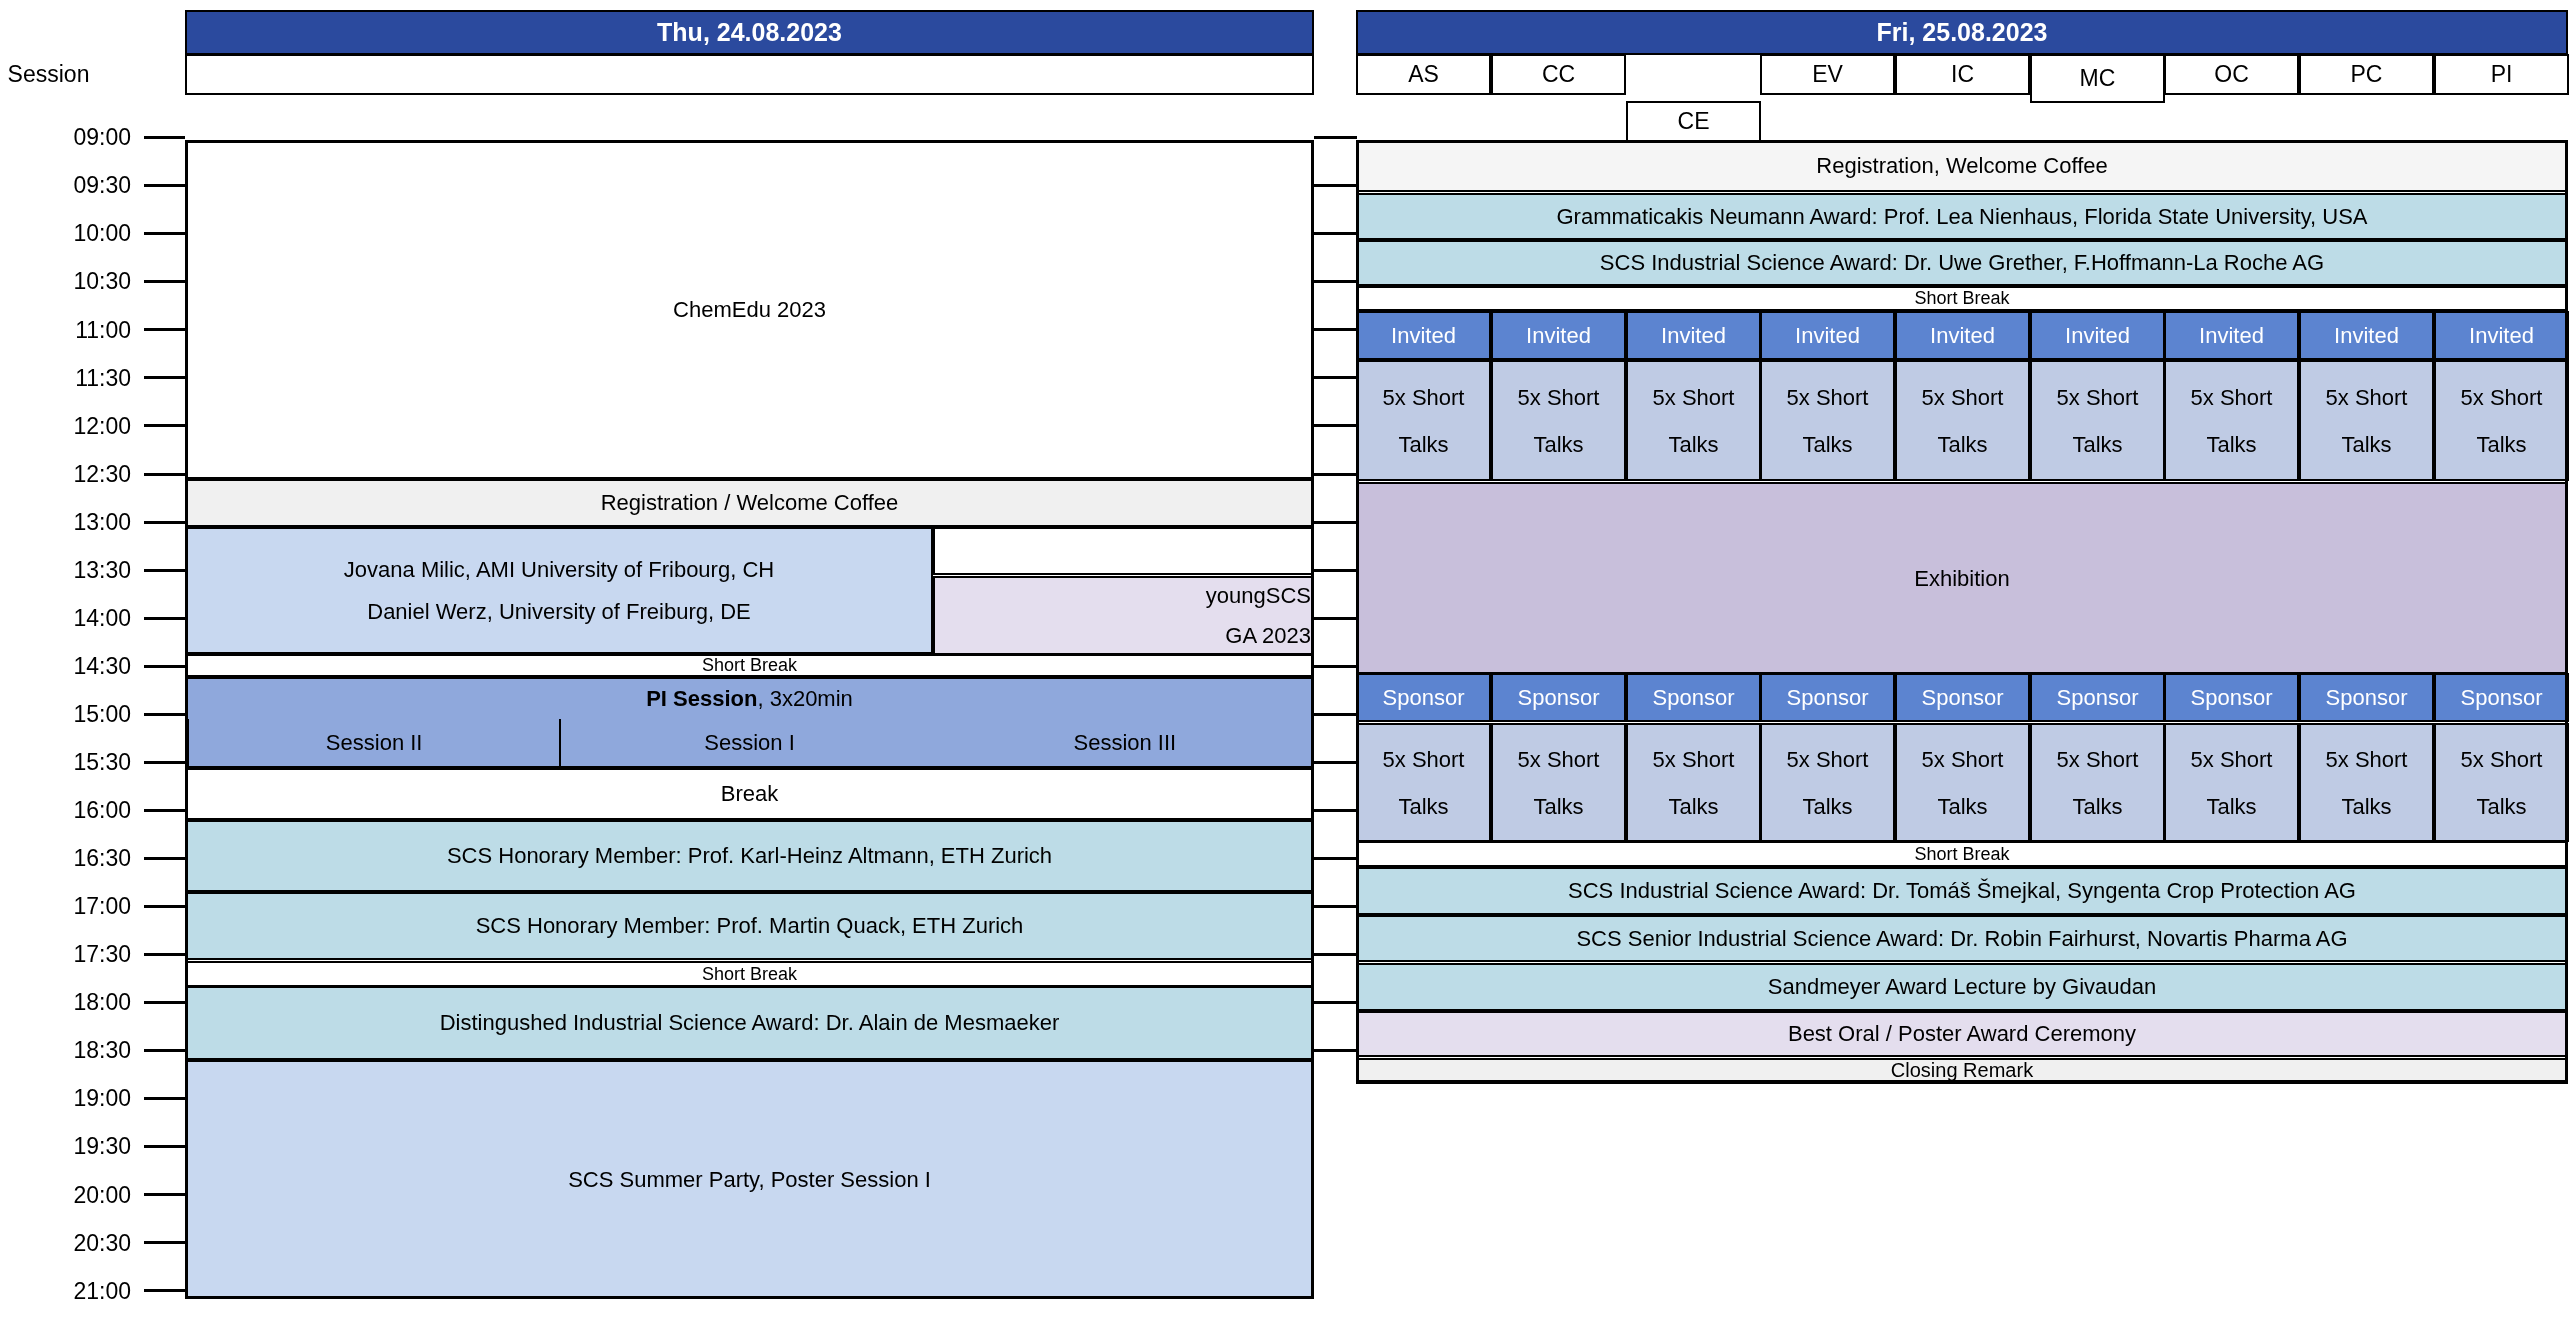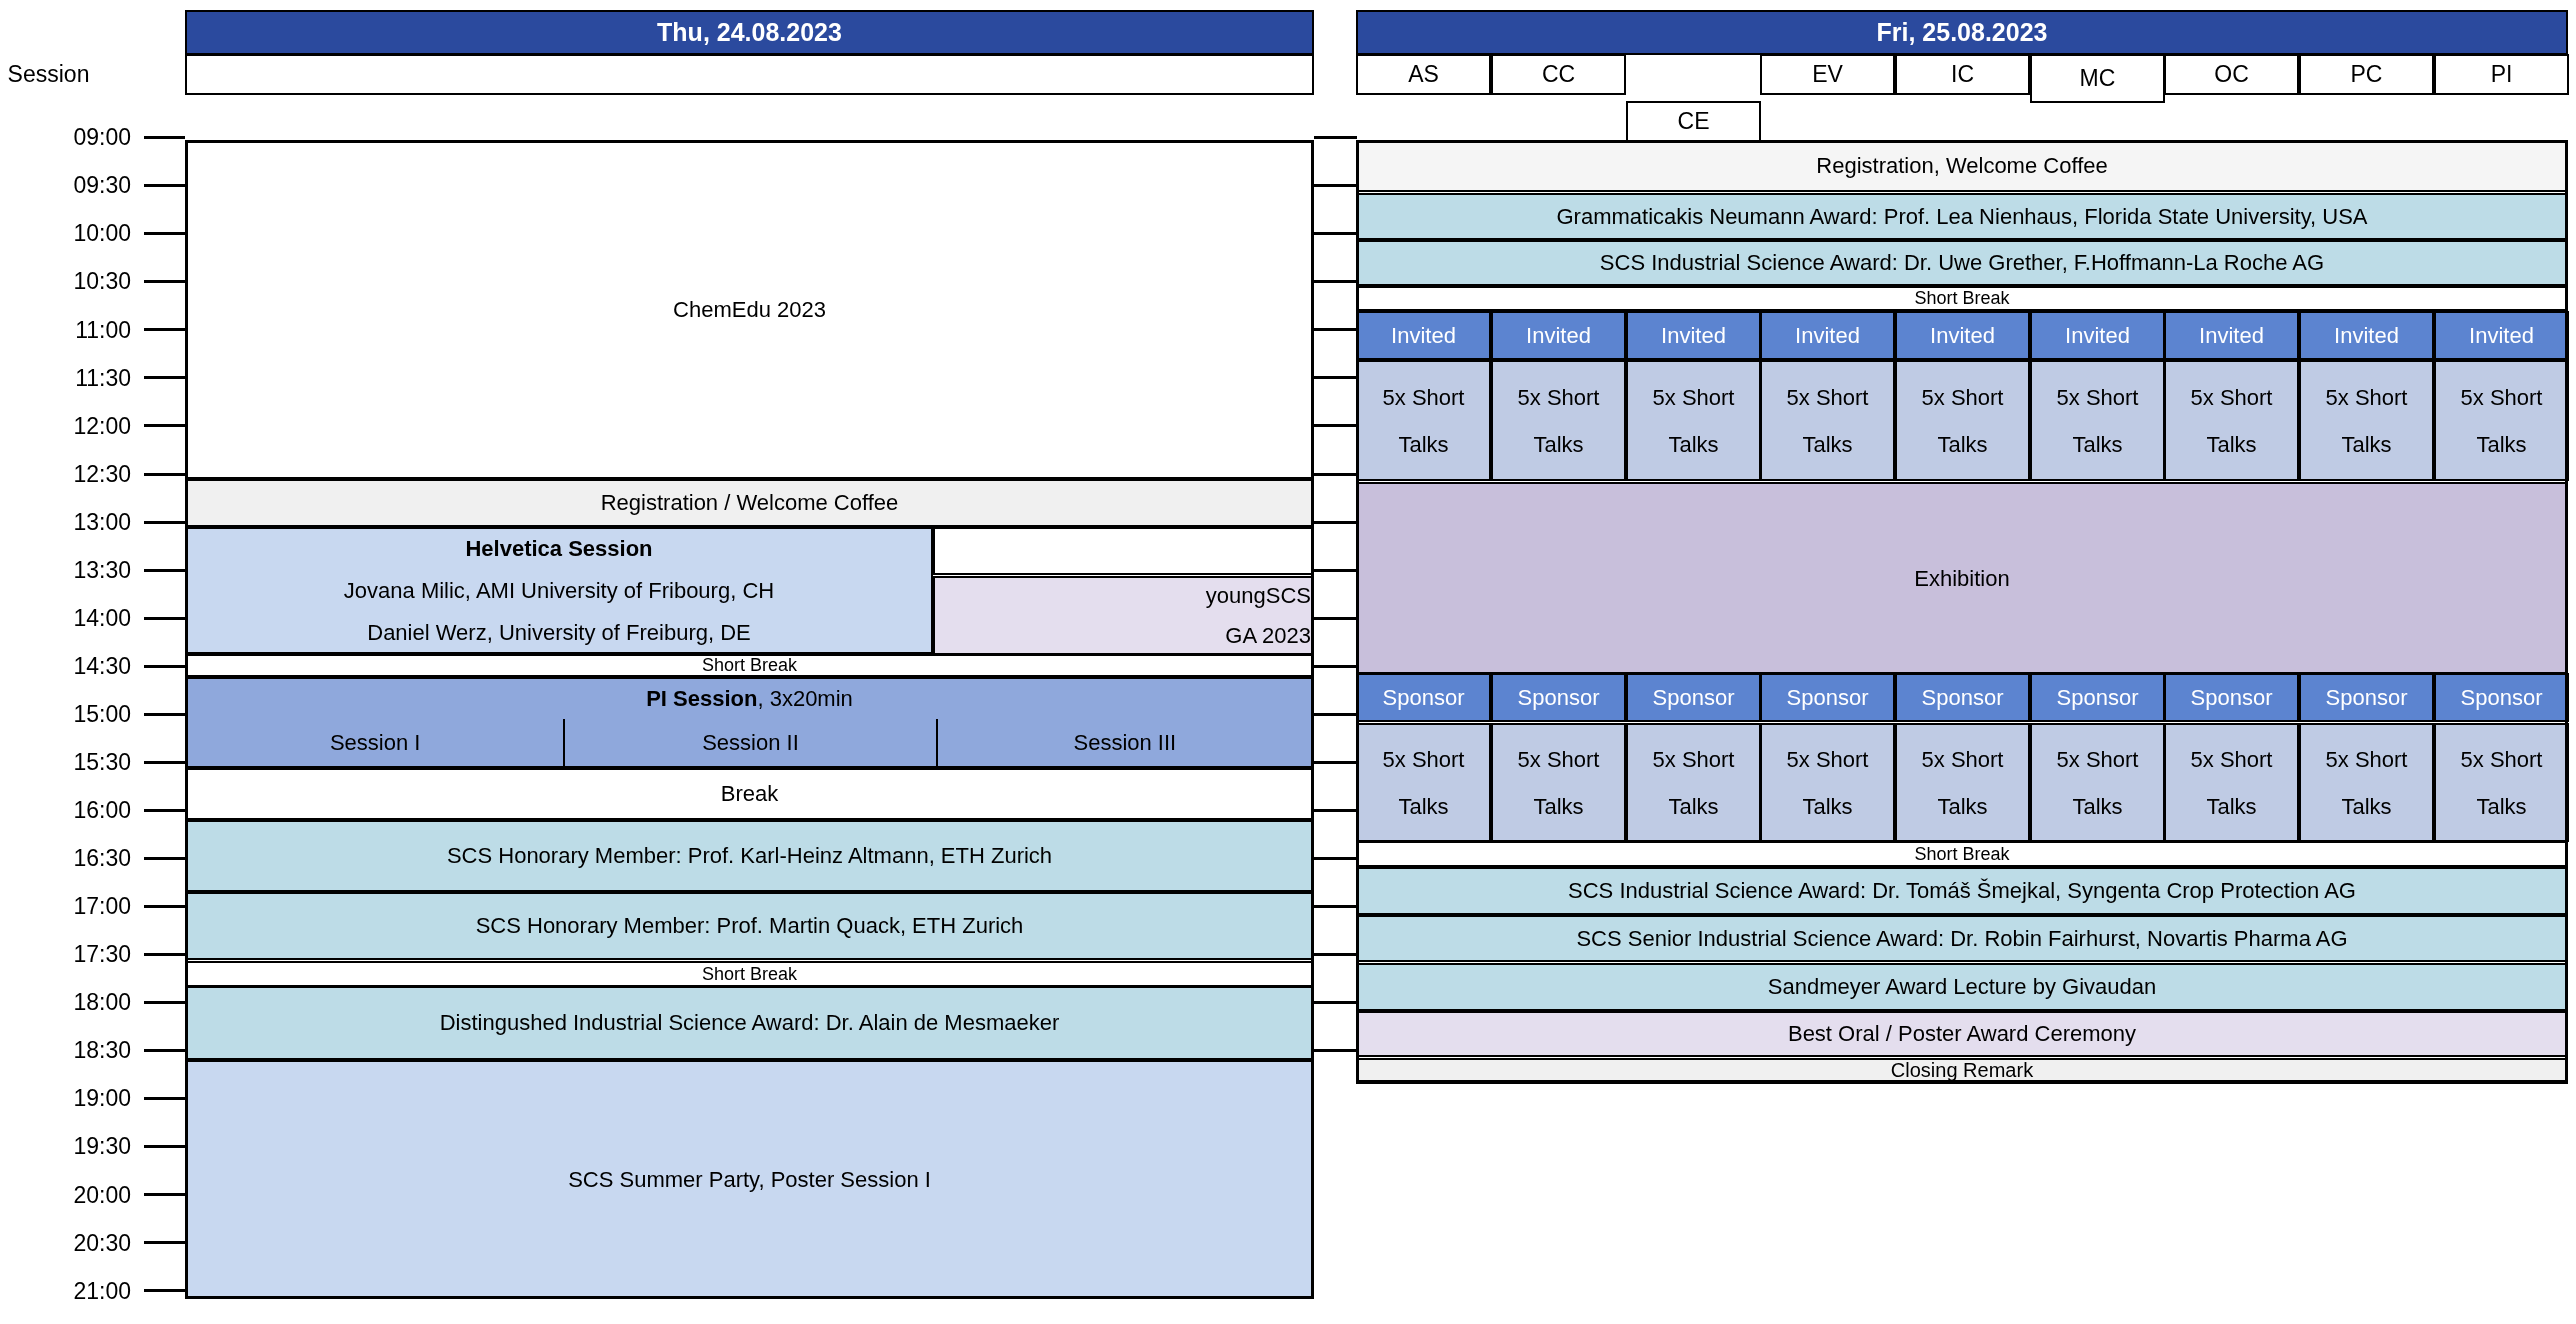--- a/index.html
+++ b/index.html
@@ -141,42 +141,41 @@
       <div class="tick" style="left: 144px; width: 41px; top: 1289px;"></div>
     </div>
   <div id="thu-board">
       <div class="block" style="left: 185px; top: 140px; width: 1129px; height: 339px; background: rgb(255, 255, 255);">
         <div class="ln"><span>ChemEdu 2023</span></div>
       </div>
       <div class="block" style="left: 185px; top: 479px; width: 1129px; height: 48px; background: rgb(240, 240, 240);">
         <div class="ln"><span>Registration / Welcome Coffee</span></div>
       </div>
       <div class="block" style="left: 185px; top: 527px; width: 748px; height: 127px; background: rgb(200, 216, 240);">
-        <div class="ln" style="line-height: 42px;"><span style="font-weight: bold;">Helvetica Session</span></div>
         <div class="ln" style="line-height: 42px;"><span>Jovana Milic, AMI University of Fribourg, CH</span></div>
         <div class="ln" style="line-height: 42px;"><span>Daniel Werz, University of Freiburg, DE</span></div>
       </div>
       <div class="block" style="left: 933px; top: 527px; width: 380px; height: 48px; background: rgb(255, 255, 255);"></div>
       <div class="block" style="left: 933px; top: 576px; width: 380px; height: 79px; background: rgb(228, 222, 238); text-align: right;">
         <div class="ln" style="line-height: 40px;"><span>youngSCS</span></div>
         <div class="ln" style="line-height: 40px;"><span>GA 2023</span></div>
       </div>
       <div class="block" style="left: 185px; top: 654px; width: 1129px; height: 23px; background: rgb(255, 255, 255); font-size: 18px;">
         <div class="ln"><span>Short Break</span></div>
       </div>
       <div class="block" style="left: 185px; top: 677px; width: 1129px; height: 91px; background: rgb(143, 168, 220); justify-content: flex-start;">
         <div class="pi-title">
           <div class="ln"><span style="font-weight: bold;">PI Session</span><span>, 3x20min</span></div>
         </div>
         <div class="pi-row" style="height: 47px;">
+          <div class="pi-cell mid" style="width: 375px;">
+            <span>Session II</span>
+          </div>
           <div class="pi-cell" style="width: 377px;">
             <span>Session I</span>
-          </div>
-          <div class="pi-cell mid" style="width: 375px;">
-            <span>Session II</span>
           </div>
           <div class="pi-cell" style="width: 375px;">
             <span>Session III</span>
           </div>
         </div>
       </div>
       <div class="block" style="left: 185px; top: 768px; width: 1129px; height: 52px; background: rgb(255, 255, 255);">
         <div class="ln"><span>Break</span></div>
       </div>
       <div class="block" style="left: 185px; top: 820px; width: 1129px; height: 72px; background: rgb(189, 220, 231);">

